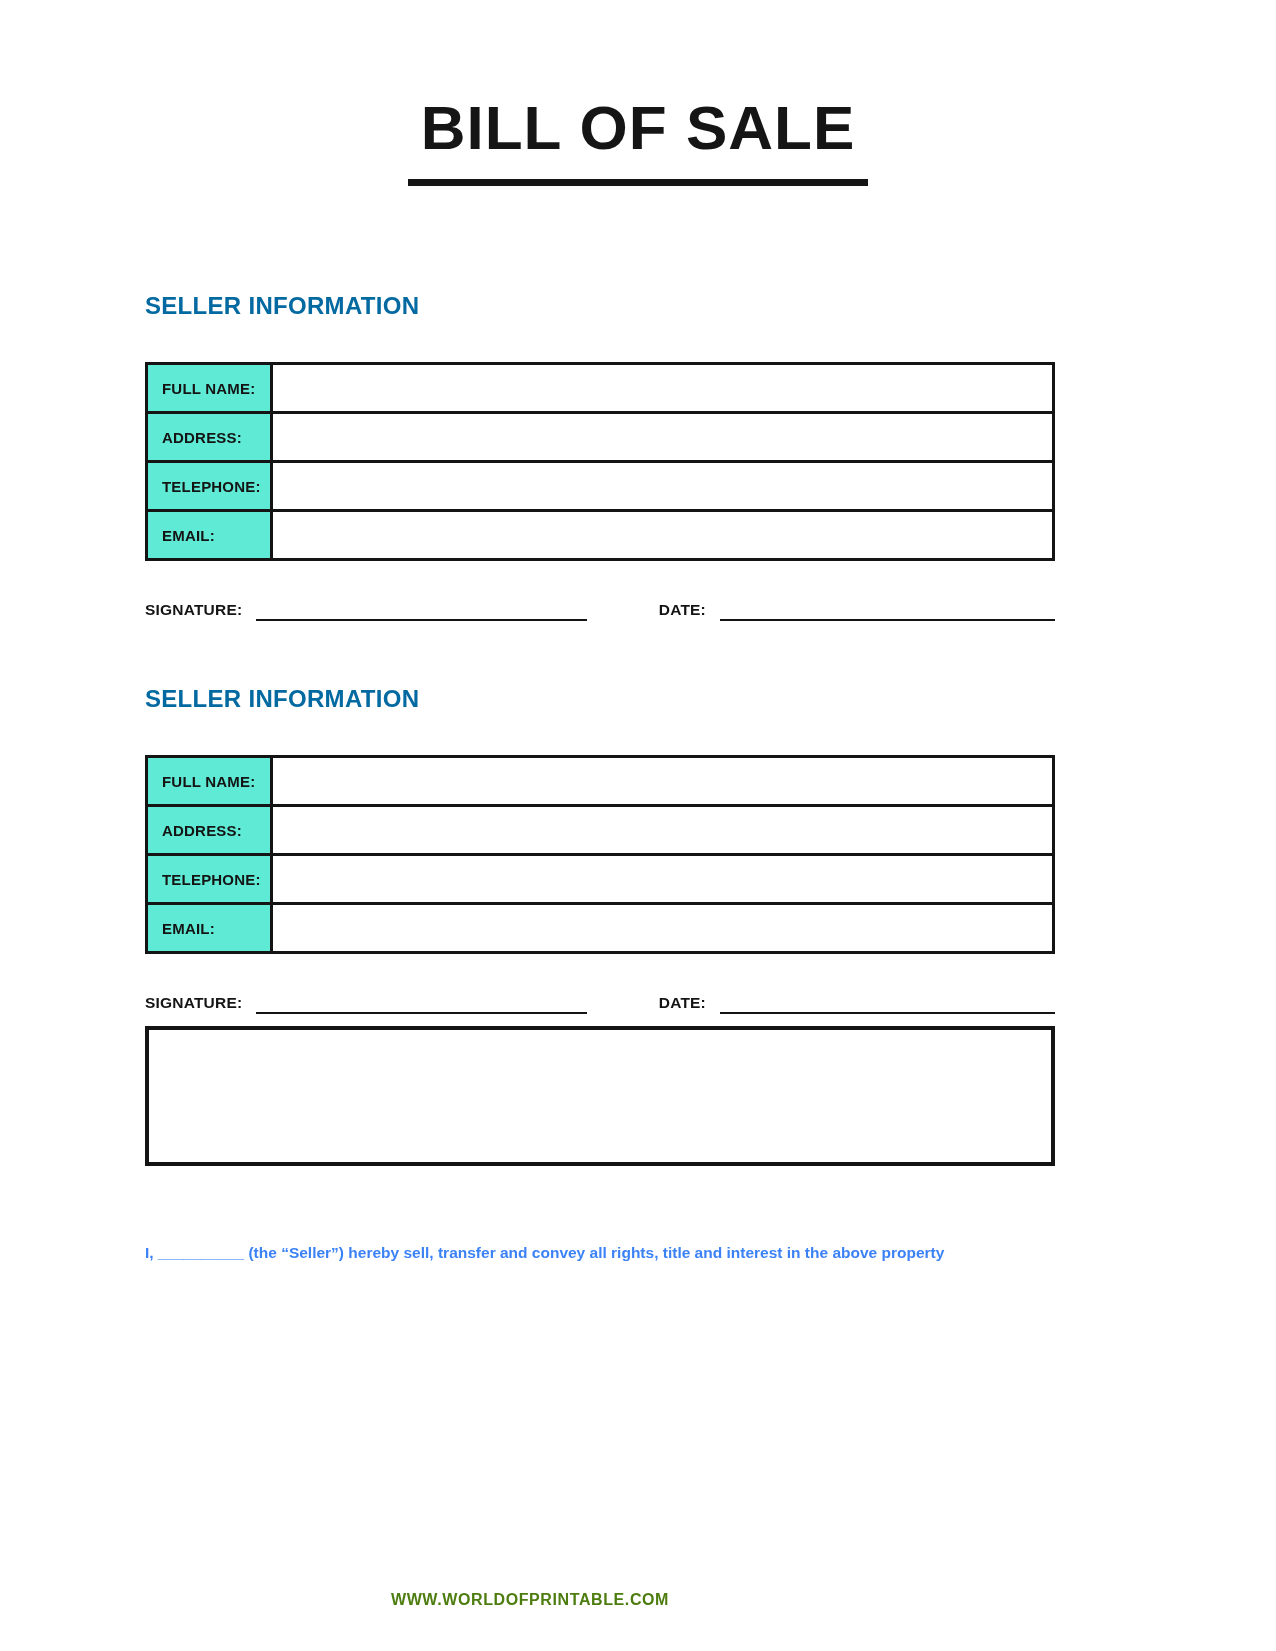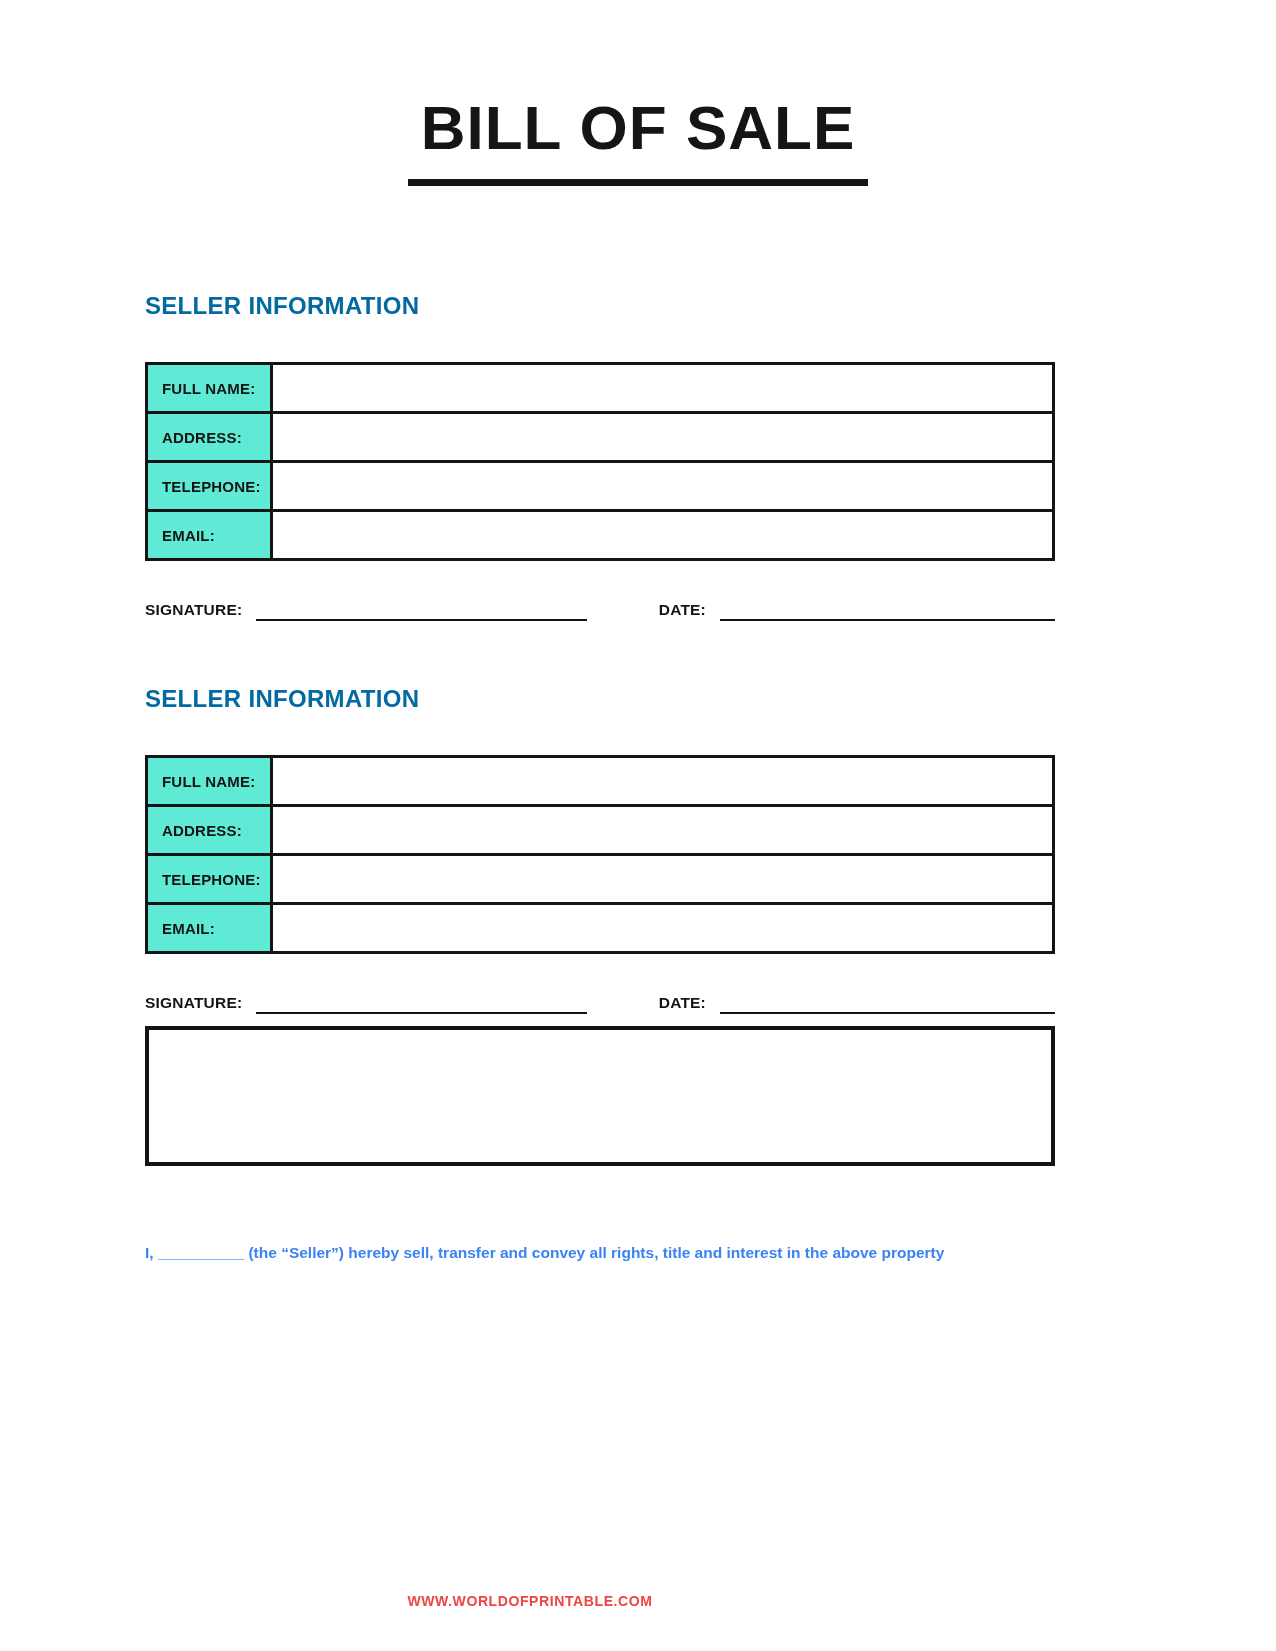--- a/index.html
+++ b/index.html
@@ -114,22 +114,22 @@
     width: 990px;
   }
 
   
   .footer {
     position: absolute;
     bottom: 42px;
     left: 0;
     width: 1060px;
     text-align: center;
-    color: #ef4444;
-    font-size: 14px;
+    color: #4d7c0f;
+    font-size: 16px;
     font-weight: bold;
     letter-spacing: 0.6px;
   }
 </style>
 </head>
 <body>
 
 <div class="page">
 
   <div class="title-block">

